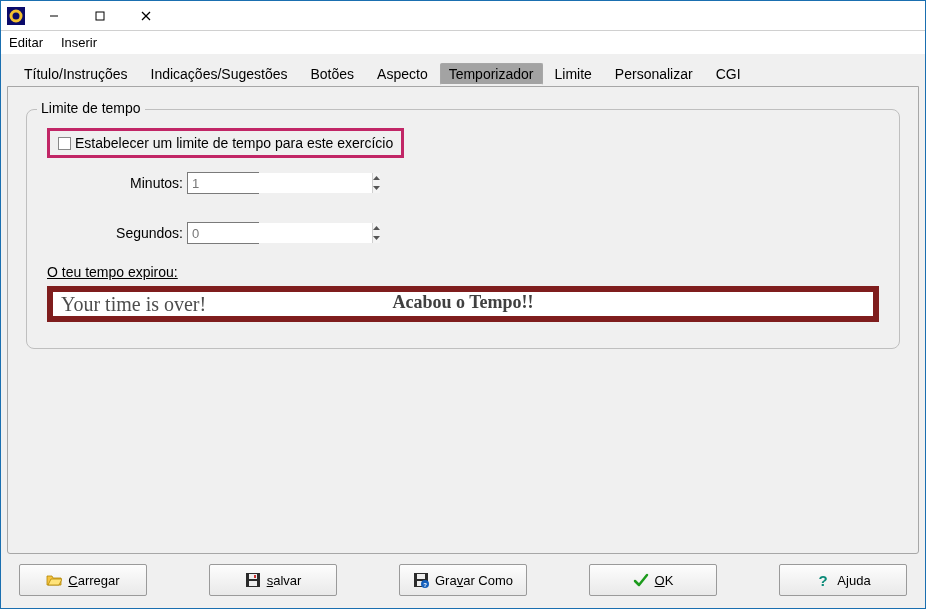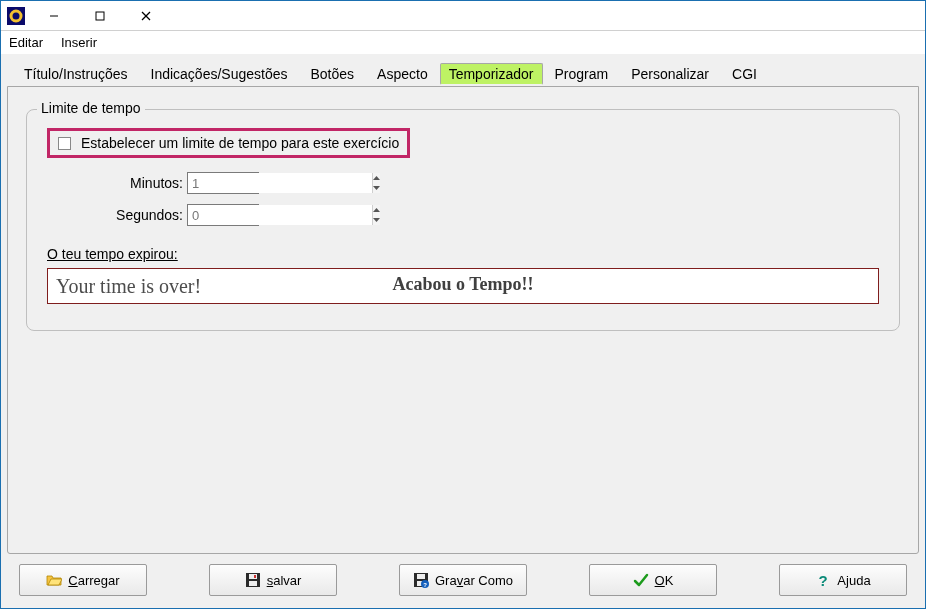--- a/index.html
+++ b/index.html
@@ -31,58 +31,58 @@
       background:#f0f0f0;
       border: 1px solid transparent;
       border-bottom: none;
       border-radius: 3px 3px 0 0;
       margin-right: 1px;
       position: relative;
       top: 1px;
       white-space: nowrap;
     }
     .tab.selected {
-      background:#bef264;
+      background:#a3a3a3;
       border: 1px solid #a7a7a7;
       border-bottom: 1px solid #f0f0f0;
       z-index: 2;
     }
     .tab-hl { border: 3px solid #c12666; border-radius:2px; padding: 2px 8px; top:-1px; font-weight: normal; }
     .tab-panel {
       flex:1;
       border: 1px solid #a7a7a7;
       background:#f0f0f0;
       border-radius: 0 0 3px 3px;
       margin-top: 0;
       padding: 22px 18px 18px 18px;
       position: relative;
     }
     
     .groupbox { border:1px solid #bfbfbf; border-radius:8px; padding: 18px 20px 26px 20px; position: relative; }
     .groupbox .legend { position:absolute; top:-10px; left:10px; background:#f0f0f0; padding: 0 4px; font-size:14px; color:#000; }
     
-    .hl-row { border: 3px solid #c12666; padding: 4px 8px; display:inline-flex; align-items:center; gap:10px; margin-bottom: 14px; }
+    .hl-row { border: 3px solid #c12666; padding: 4px 8px; display:inline-flex; align-items:center; gap:4px; margin-bottom: 14px; }
     .chk {
       width:13px; height:13px; border:1px solid #888; background:#fff; display:inline-block;
     }
     
-    .form-grid { display:grid; grid-template-columns: 120px 100px; row-gap:10px; align-items:center; margin-left: 20px; }
+    .form-grid { display:grid; grid-template-columns: 120px 100px; row-gap:28px; align-items:center; margin-left: 20px; }
     .form-grid label { text-align:right; font-size:14px; padding-right:4px; }
     .spin { display:flex; width:72px; height:22px; border:1px solid #7a7a7a; background:#fff; }
     .spin input { flex:1; border:none; padding: 0 4px; font-size:13px; outline:none; color:#777; }
     .spin .arrows { width:16px; display:flex; flex-direction:column; border-left:1px solid #cfcfcf; }
     .spin .arrow { flex:1; display:flex; align-items:center; justify-content:center; background:#f4f4f4; }
     .spin .arrow svg { display:block; }
     
     .expired-label { font-size:14px; margin-top: 20px; margin-bottom: 6px; text-decoration: underline; }
     .big-input-row { position: relative; }
     .big-input {
       width: 100%;
       height: 36px;
-      border: 1px solid #7f1d1d;
+      border: 6px solid #7f1d1d;
       background:#fff;
       padding: 4px 8px;
       font-family: "Comic Sans MS", cursive;
       font-size: 20px;
       color:#4d4d4d;
       outline:none;
     }
     .overlay-annot {
       position:absolute;
       top: 6px;
@@ -150,21 +150,21 @@
   </div>
 
   <div class="client">
 
     <div class="tabs-strip">
       <div class="tab">Título/Instruções</div>
       <div class="tab">Indicações/Sugestões</div>
       <div class="tab">Botões</div>
       <div class="tab">Aspecto</div>
       <div class="tab selected tab-hl">Temporizador</div>
-      <div class="tab">Program</div>
+      <div class="tab">Limite</div>
       <div class="tab">Personalizar</div>
       <div class="tab">CGI</div>
     </div>
 
     <div class="tab-panel">
 
       <div class="groupbox">
         <span class="legend">Limite de tempo</span>
 
         <div class="hl-row">

